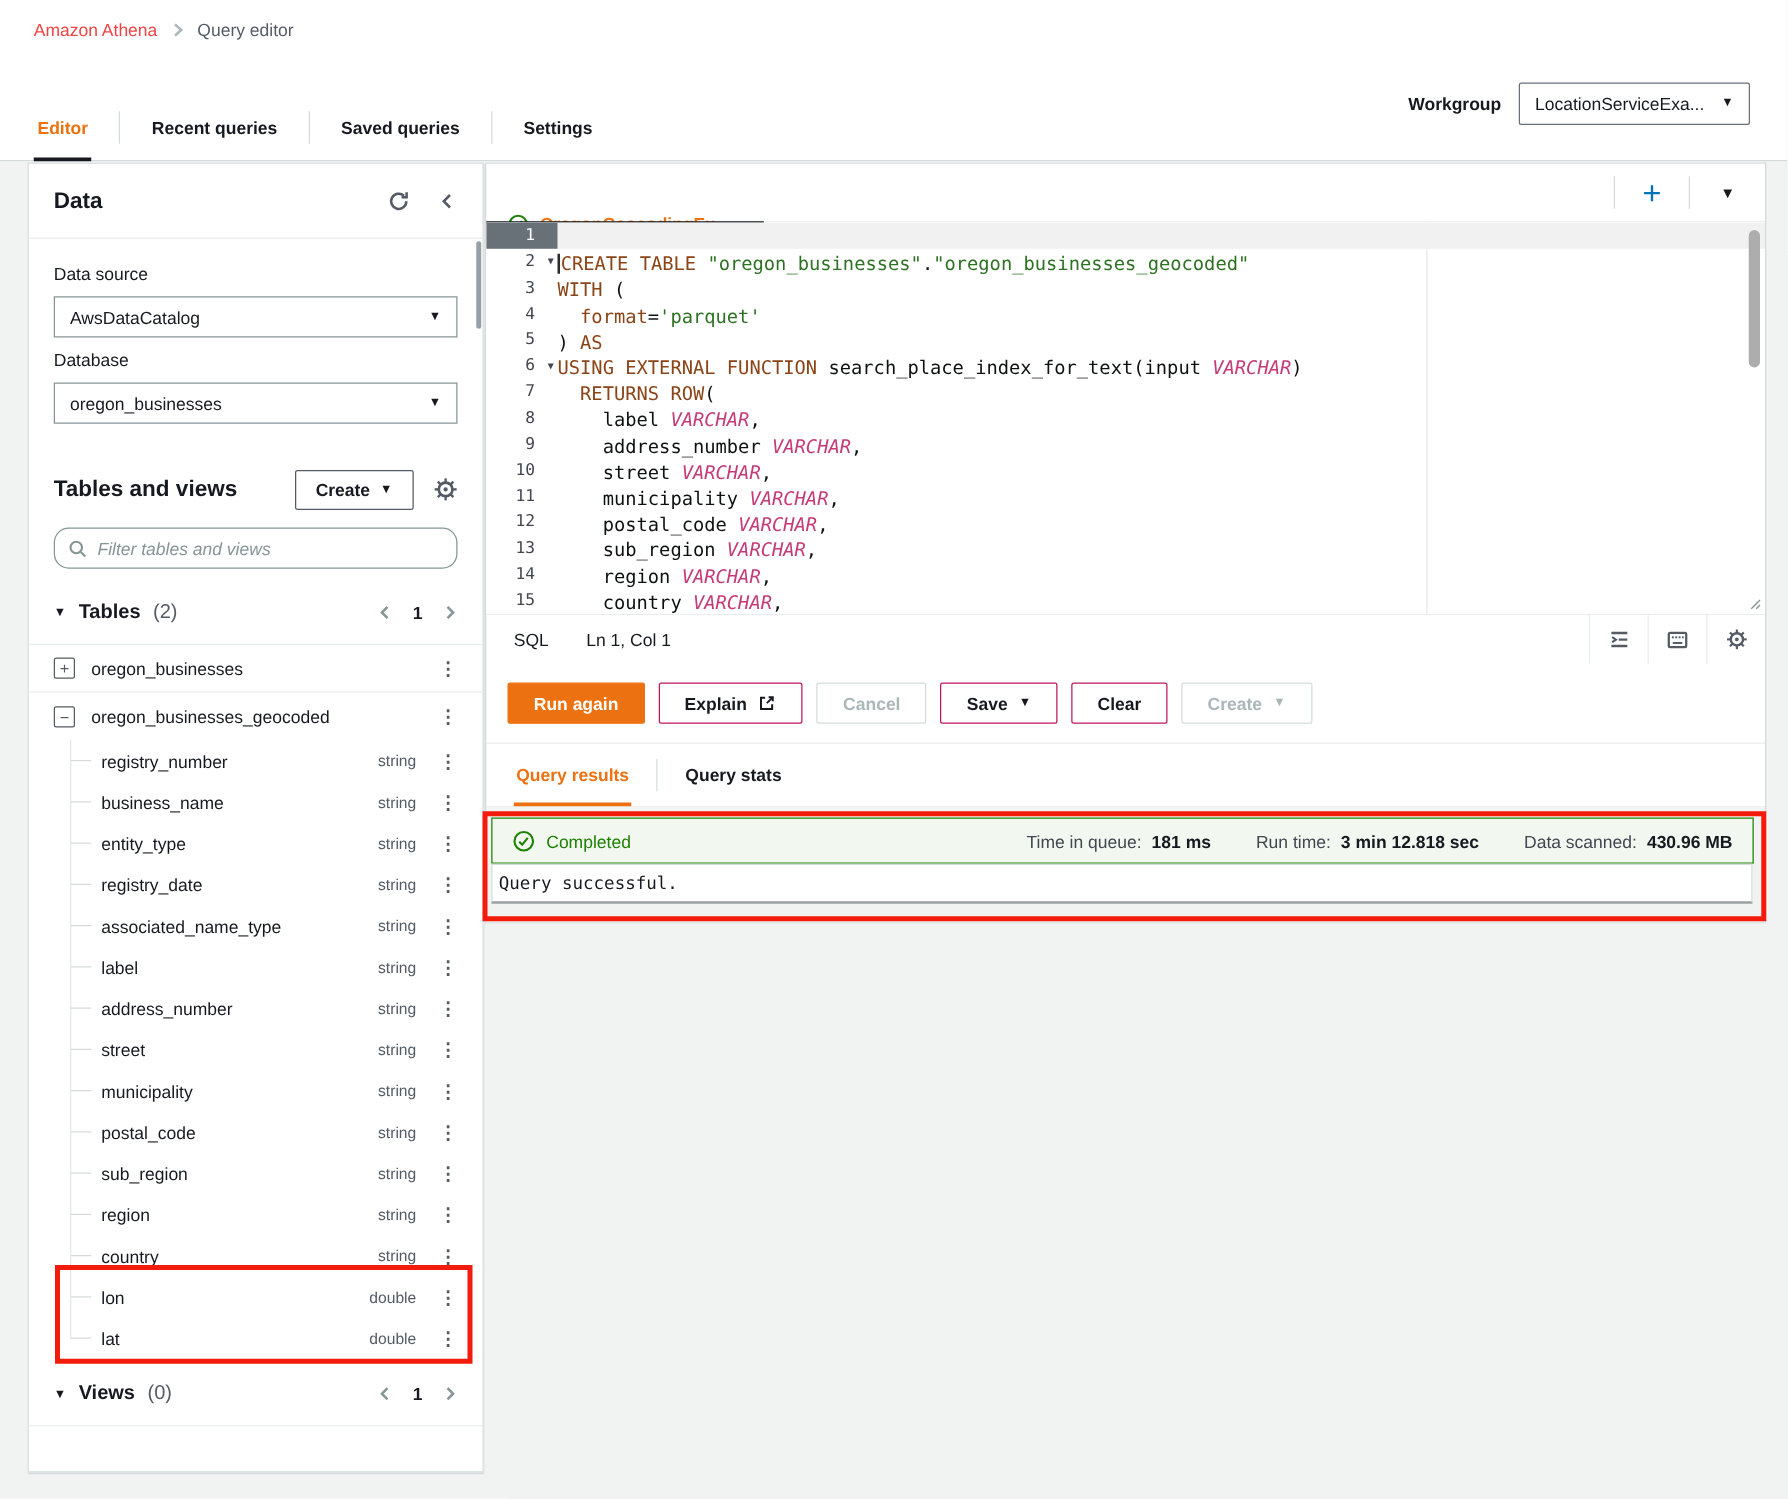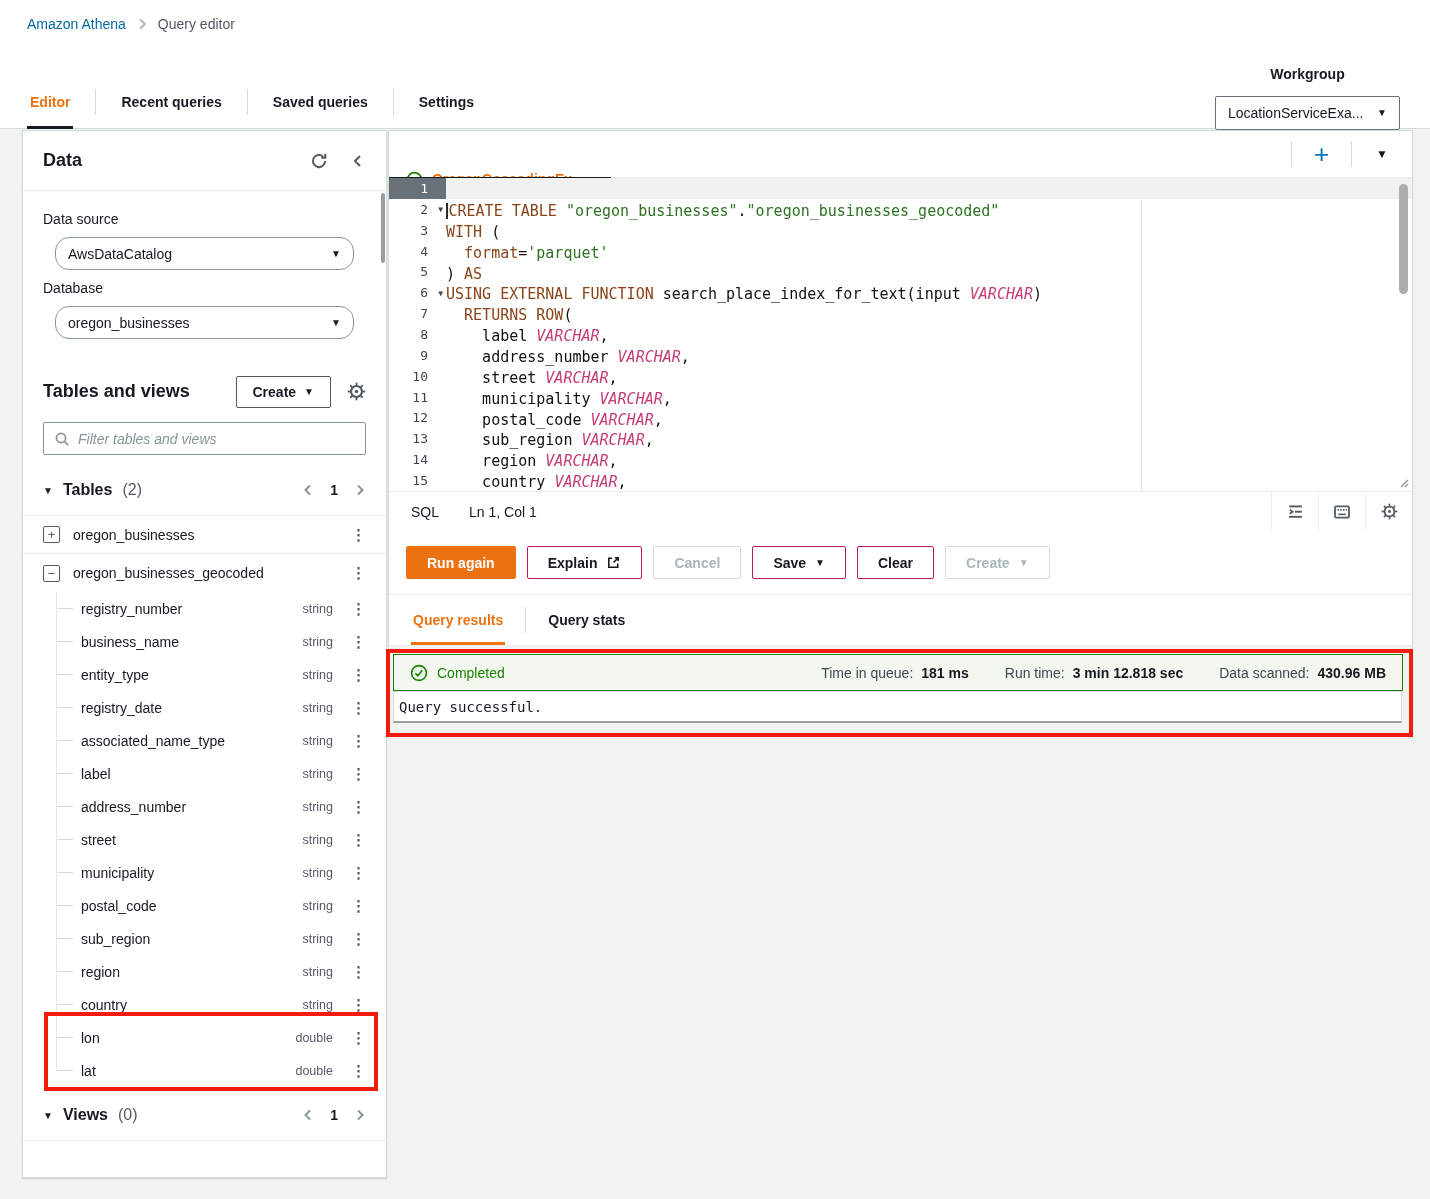--- a/index.html
+++ b/index.html
@@ -3,52 +3,52 @@
 <meta charset="utf-8">
 <style>
   *{margin:0;padding:0;box-sizing:border-box;}
   html,body{width:1430px;height:1199px;}
   body{font-family:"Liberation Sans",sans-serif;background:#ffffff;position:relative;overflow:hidden;color:#16191f;}
   .page{position:relative;width:1430px;height:1199px;}
   .main-bg{position:absolute;left:0;top:113px;width:1430px;height:1086px;background:#f1f3f3;}
 
   
   .breadcrumb{position:absolute;left:27px;top:16px;display:flex;align-items:center;gap:10px;font-size:14px;}
-  .bc-link{color:#0369a1;cursor:pointer;}
+  .bc-link{color:#ef4444;cursor:pointer;}
   .bc-sep{color:#aab7b8;display:flex;align-items:center;}
   .bc-cur{color:#545b64;}
   .topnav{position:absolute;left:0;top:76px;width:1430px;height:53px;border-bottom:1px solid #d5dbdb;background:#fff;display:flex;align-items:stretch;padding-left:27px;}
   .nav-item{display:flex;align-items:center;font-size:14px;font-weight:bold;color:#16191f;padding:0 3px;position:relative;cursor:pointer;}
   .nav-item.active{color:#ec7211;}
   .nav-item.active::after{content:"";position:absolute;left:0;right:0;bottom:-1px;height:3px;background:#16191f;}
   .nav-sep{width:1px;background:#d5dbdb;height:26px;align-self:center;margin:0 22px;}
-  .wg{position:absolute;top:66px;right:30px;display:flex;align-items:center;gap:14px;flex-direction:column;}
+  .wg{position:absolute;top:66px;right:30px;display:flex;align-items:center;gap:14px;}
   .wg-label{font-size:14px;font-weight:bold;}
   .wg-select{width:185px;height:34px;border:1px solid #687078;border-radius:2px;background:#fff;display:flex;align-items:center;justify-content:space-between;padding:0 12px;font-size:14px;cursor:pointer;}
   .caret{font-size:10px;color:#16191f;line-height:1;}
 
   
   .card{position:absolute;background:#fff;border:1px solid #d5dbdb;box-shadow:0 1px 1px 0 rgba(0,28,36,.15);z-index:1;}
   .sidebar{left:22px;top:130px;width:365px;height:1048px;}
   .rpanel{left:388px;top:130px;width:1025px;height:607px;}
 
   
   .sb-header{height:60px;border-bottom:1px solid #eaeded;display:flex;align-items:center;padding:0 20px;}
   .sb-title{font-size:18px;font-weight:bold;flex:1;}
   .icon-btn{color:#545b64;display:flex;align-items:center;justify-content:center;cursor:pointer;background:none;border:none;}
   .sb-header .icon-btn{margin-left:22px;}
   .sb-scroll{position:absolute;right:1px;top:62px;width:4px;height:70px;background:#96a0a6;border-radius:2px;}
   .fld-label{font-size:14px;margin:0 20px;height:20px;}
   .fld-label.first{margin-top:20px;}
   .fld-label.second{margin-top:10px;}
-  .select{margin:6px 32px 0;height:33px;border:1px solid #879596;border-radius:14px;display:flex;align-items:center;justify-content:space-between;padding:0 12px;font-size:14px;cursor:pointer;background:#fff;}
+  .select{margin:6px 20px 0;height:33px;border:1px solid #879596;border-radius:0;display:flex;align-items:center;justify-content:space-between;padding:0 12px;font-size:14px;cursor:pointer;background:#fff;}
   .tv-row{margin:36px 20px 0;height:33px;display:flex;align-items:center;}
   .tv-title{font-size:18px;font-weight:bold;flex:1;}
   .btn-create{height:32px;border:1px solid #545b64;border-radius:2px;background:#fff;font-size:14px;font-weight:bold;color:#16191f;padding:0 16px;display:flex;align-items:center;gap:8px;cursor:pointer;margin-right:16px;font-family:inherit;}
-  .search-box{margin:14px 20px 0;height:33px;border:1px solid #879596;border-radius:2px;display:flex;align-items:center;padding:0 10px;gap:8px;}
+  .search-box{margin:14px 20px 0;height:33px;border:1px solid #879596;border-radius:12px;display:flex;align-items:center;padding:0 10px;gap:8px;}
   .search-box input{border:none;outline:none;flex:1;font-size:14px;font-style:italic;color:#16191f;font-family:inherit;}
   .search-box input::placeholder{color:#879596;font-style:italic;}
   .sec-row{margin:19px 20px 0;height:32px;display:flex;align-items:center;gap:10px;}
   .tri{font-size:10px;color:#16191f;}
   .sec-label{font-size:16px;font-weight:bold;}
   .sec-count{font-size:16px;color:#545b64;}
   .pager{margin-left:auto;display:flex;align-items:center;gap:16px;}
   .pg-ch{color:#879596;cursor:pointer;display:flex;}
   .pg-num{font-size:14px;font-weight:bold;}
   .divider{height:1px;background:#eaeded;margin-top:9px;}

